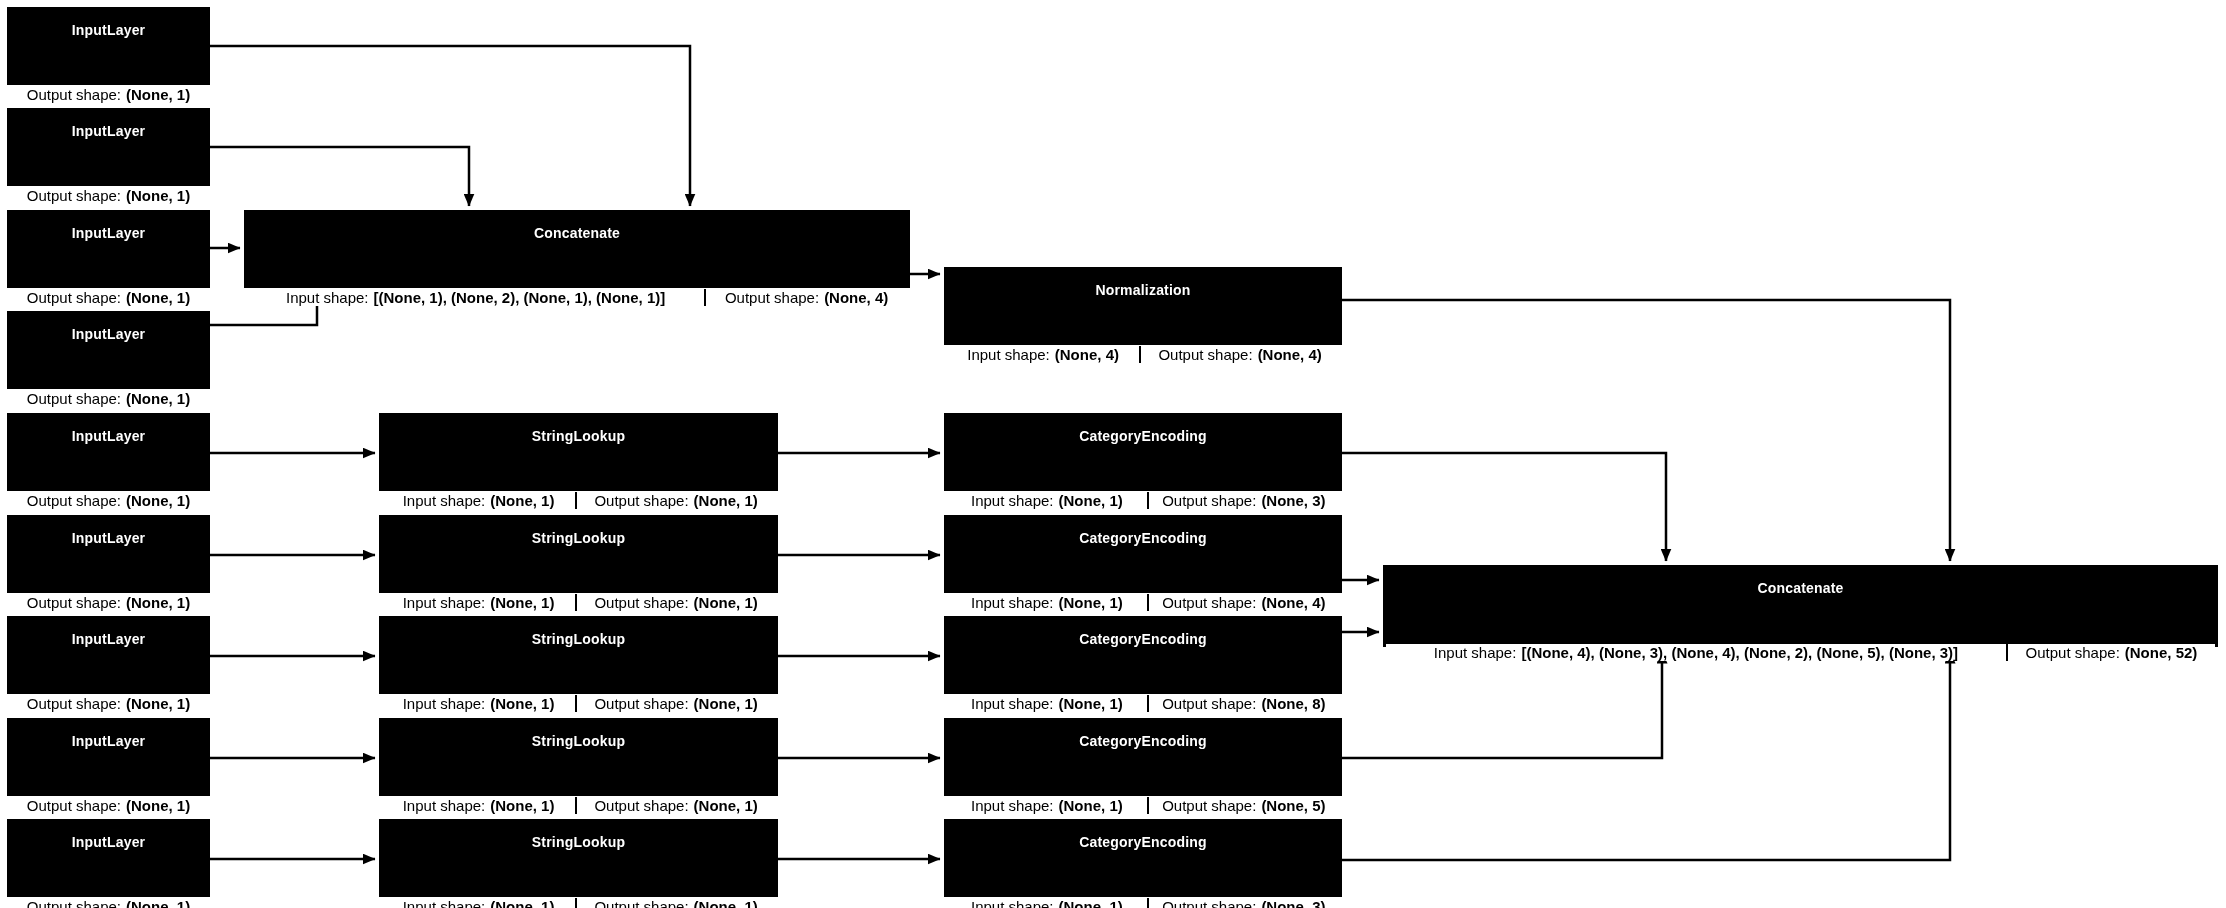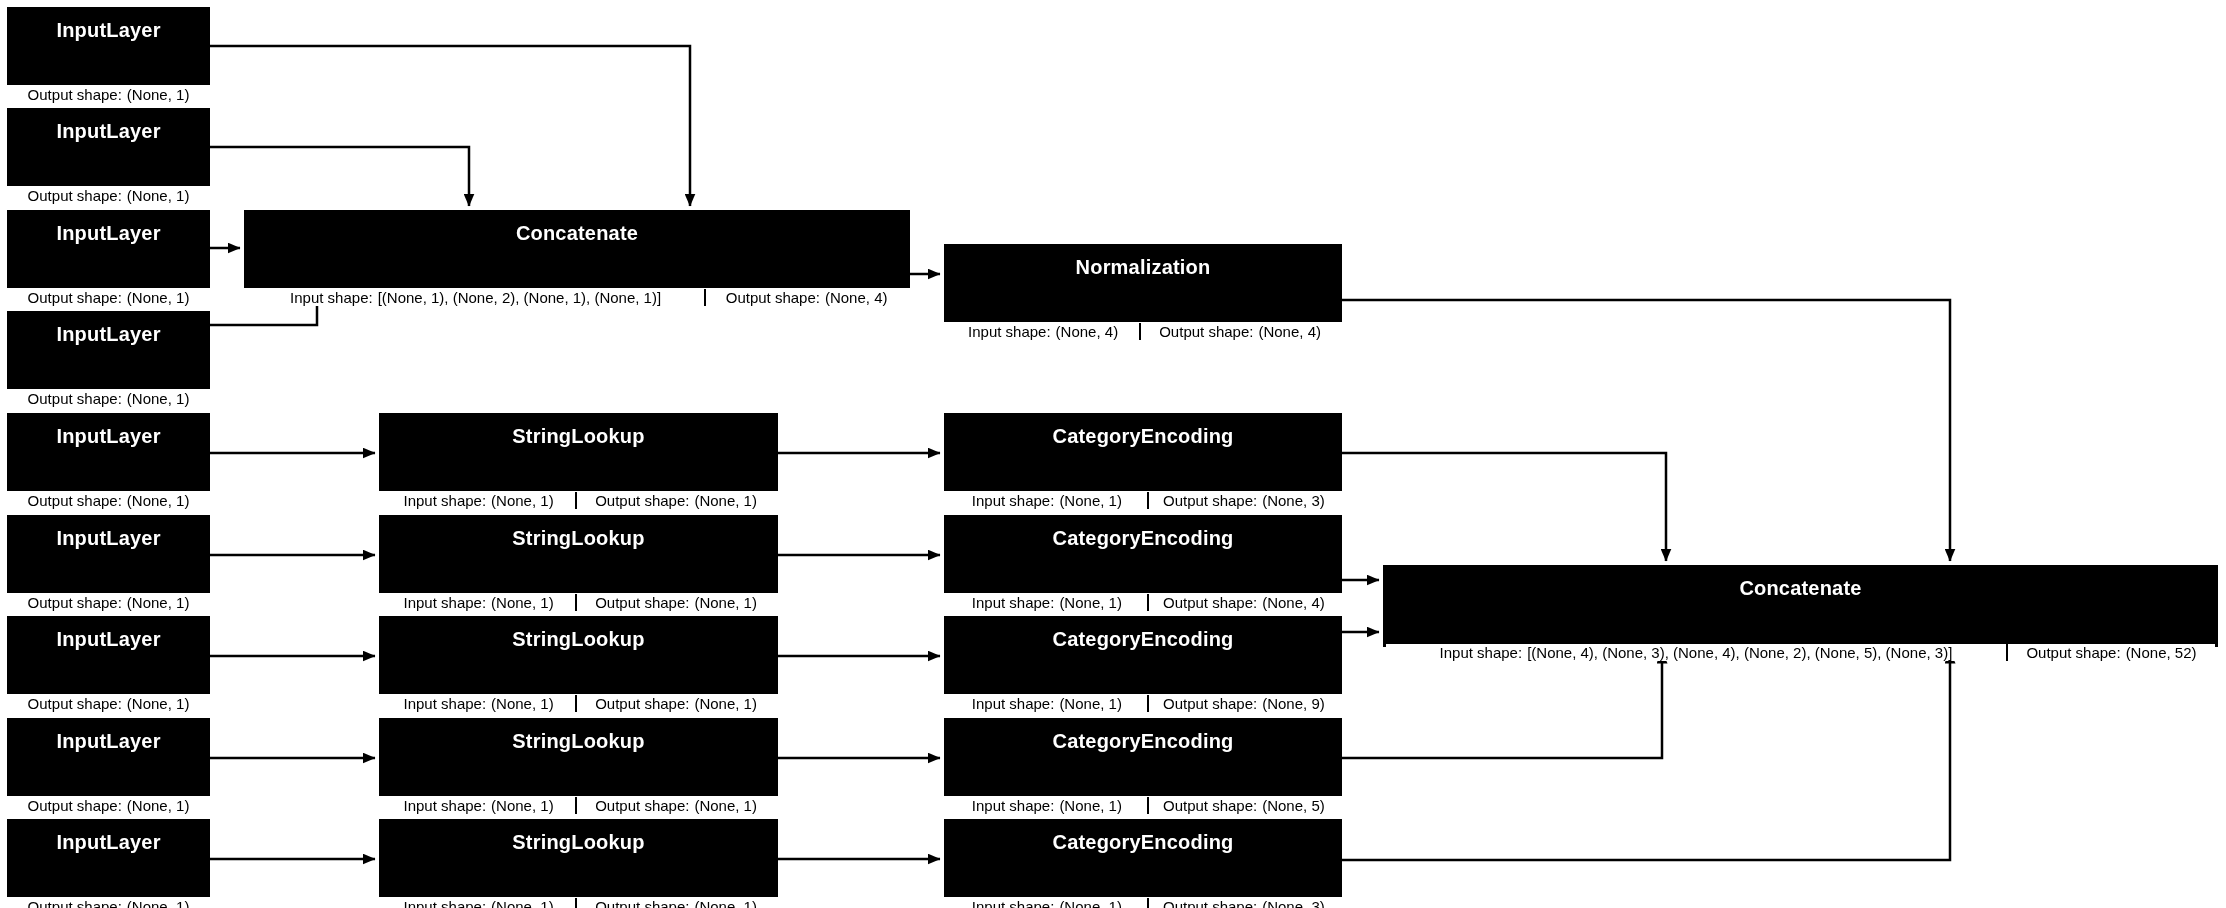--- a/index.html
+++ b/index.html
@@ -17,21 +17,21 @@
     border: 3px solid #000000;
     background: #000000;
     display: flex;
     flex-direction: column;
   }
   .node .title {
     height: 40px;
     background: #000000;
     color: #ffffff;
     font-weight: bold;
-    font-size: 20px;
+    font-size: 14px;
     display: flex;
     align-items: center;
     justify-content: center;
     letter-spacing: 0.2px;
     flex: 0 0 40px;
   }
   .node .body {
     flex: 1 1 auto;
     display: flex;
     flex-direction: row;
@@ -45,21 +45,21 @@
     background: #ffffff;
     color: #000000;
     font-size: 15px;
     white-space: nowrap;
     overflow: hidden;
     padding: 0 4px;
     box-sizing: border-box;
   }
   .node .cell + .cell { border-left: 2px solid #000000; }
   .node .cell .lbl { font-weight: normal; margin-right: 5px; }
-  .node .cell .val { font-weight: normal; }
+  .node .cell .val { font-weight: bold; }
   #edge-layer {
     position: absolute;
     left: 0; top: 0;
     width: 2226px; height: 908px;
     pointer-events: none;
   }
   #edge-layer polyline {
     fill: none;
     stroke: #000000;
     stroke-width: 2.5;
@@ -142,21 +142,21 @@
           <div class="cell" style="flex: 466 0 0px;">
             <span class="lbl">Input shape:</span>
             <span class="val">[(None, 1), (None, 2), (None, 1), (None, 1)]</span>
           </div>
           <div class="cell" style="flex: 200 0 0px;">
             <span class="lbl">Output shape:</span>
             <span class="val">(None, 4)</span>
           </div>
         </div>
       </div>
-      <div class="node" style="left: 944px; top: 244px; width: 398px; height: 78px;">
+      <div class="node" style="left: 944px; top: 267px; width: 398px; height: 78px;">
         <div class="title">Normalization</div>
         <div class="body">
           <div class="cell" style="flex: 196 0 0px;">
             <span class="lbl">Input shape:</span>
             <span class="val">(None, 4)</span>
           </div>
           <div class="cell" style="flex: 202 0 0px;">
             <span class="lbl">Output shape:</span>
             <span class="val">(None, 4)</span>
           </div>
@@ -300,21 +300,21 @@
       </div>
       <div class="node" style="left: 944px; top: 616px; width: 398px; height: 78px;">
         <div class="title">CategoryEncoding</div>
         <div class="body">
           <div class="cell" style="flex: 204 0 0px;">
             <span class="lbl">Input shape:</span>
             <span class="val">(None, 1)</span>
           </div>
           <div class="cell" style="flex: 194 0 0px;">
             <span class="lbl">Output shape:</span>
-            <span class="val">(None, 9)</span>
+            <span class="val">(None, 8)</span>
           </div>
         </div>
       </div>
       <div class="node" style="left: 944px; top: 718px; width: 398px; height: 78px;">
         <div class="title">CategoryEncoding</div>
         <div class="body">
           <div class="cell" style="flex: 204 0 0px;">
             <span class="lbl">Input shape:</span>
             <span class="val">(None, 1)</span>
           </div>

